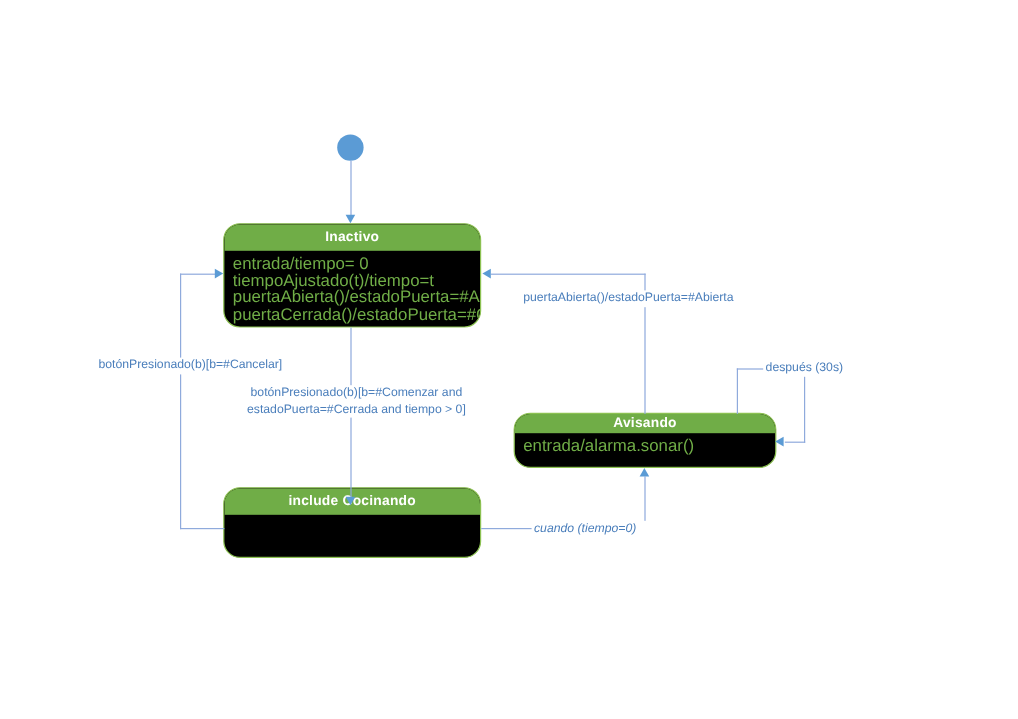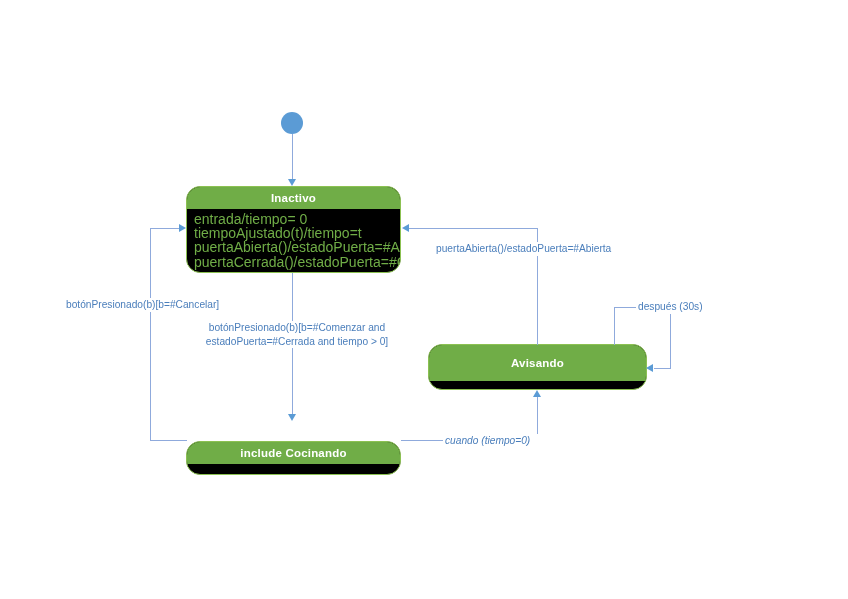--- a/index.html
+++ b/index.html
@@ -105,38 +105,39 @@
 
   <div class="state-box" style="left:186px; top:186px; width:215px; height:87px;">
     <div class="state-header" style="height:22px;">Inactivo</div>
     <div class="state-body">entrada/tiempo= 0
 tiempoAjustado(t)/tiempo=t
 puertaAbierta()/estadoPuerta=#Abierta
 puertaCerrada()/estadoPuerta=#Cerrada</div>
   </div>
 
   <div class="state-box" style="left:428px; top:344px; width:219px; height:46px;">
-    <div class="state-header" style="height:36px;">Avisando</div>
+    <div class="state-header" style="height:16px;">Avisando</div>
+    <div class="state-body">entrada/alarma.sonar()</div>
   </div>
 
-  <div class="state-box" style="left:186px; top:441px; width:215px; height:34px;">
+  <div class="state-box" style="left:186px; top:406px; width:215px; height:59px;">
     <div class="state-header" style="height:22px;">include Cocinando</div>
     <div class="state-body"></div>
   </div>
 
   <div class="edge-line v" style="left:292px; top:273px; height:142px;"></div>
   <div class="arrow down" style="left:288px; top:414px;"></div>
   <div class="edge-label center" style="left:184px; top:321px; width:222px;">botónPresionado(b)[b=#Comenzar and
 estadoPuerta=#Cerrada and tiempo &gt; 0]</div>
 
   <div class="edge-line h" style="left:150px; top:440px; width:37px;"></div>
   <div class="edge-line v" style="left:150px; top:228px; height:213px;"></div>
   <div class="edge-line h" style="left:150px; top:228px; width:30px;"></div>
   <div class="arrow right" style="left:179px; top:224px;"></div>
-  <div class="edge-label" style="left:64px; top:298px; width:190px;">botónPresionado(b)[b=#Cancelar]</div>
+  <div class="edge-label" style="left:80px; top:298px; width:190px;">botónPresionado(b)[b=#Cancelar]</div>
 
   <div class="edge-line h" style="left:401px; top:440px; width:137px;"></div>
   <div class="edge-line v" style="left:537px; top:397px; height:44px;"></div>
   <div class="arrow up" style="left:533px; top:390px;"></div>
   <div class="edge-label" style="left:443px; top:434px; width:120px;font-style:italic;">cuando (tiempo=0)</div>
 
   <div class="edge-line v" style="left:537px; top:228px; height:117px;"></div>
   <div class="edge-line h" style="left:409px; top:228px; width:129px;"></div>
   <div class="arrow left" style="left:402px; top:224px;"></div>
   <div class="edge-label" style="left:434px; top:242px; width:212px;">puertaAbierta()/estadoPuerta=#Abierta</div>

